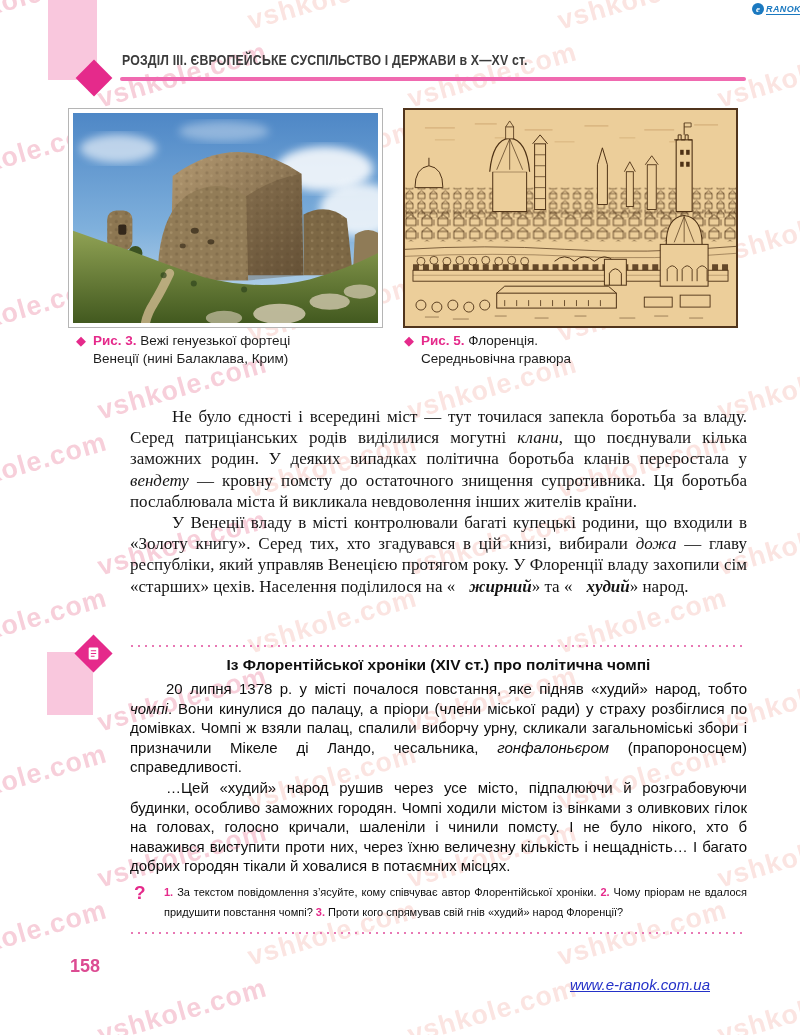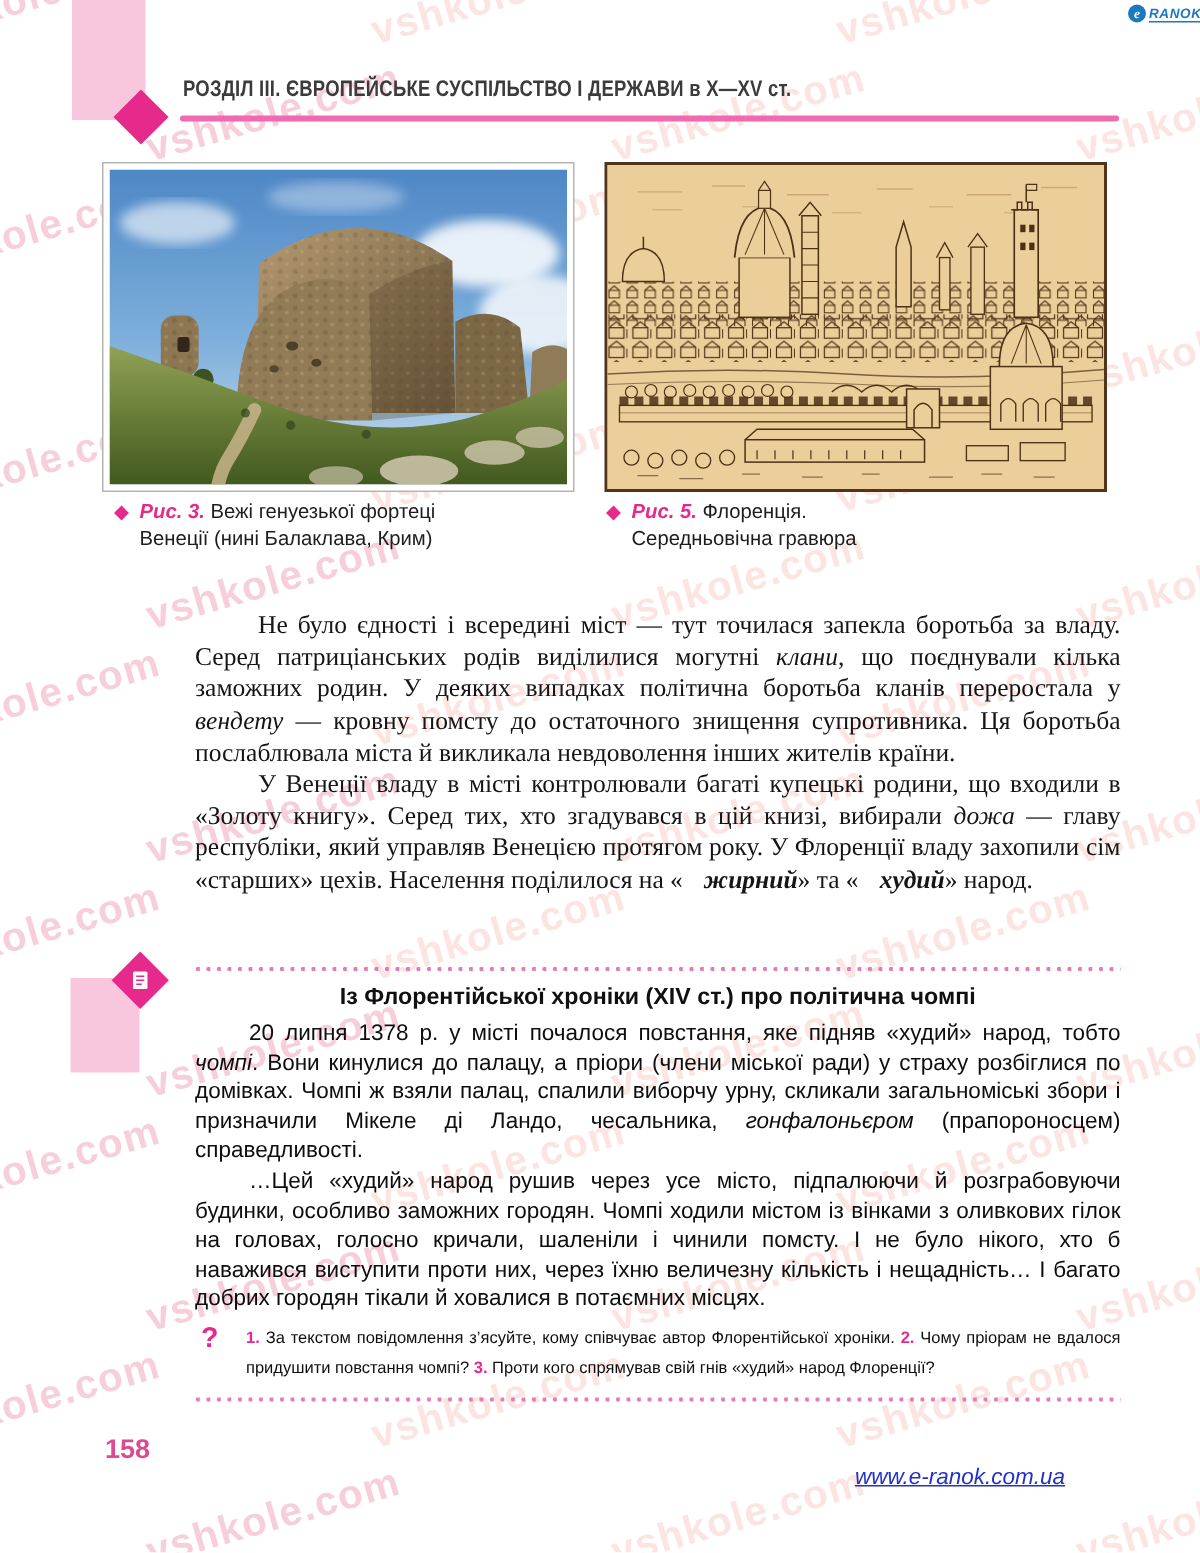--- a/index.html
+++ b/index.html
@@ -33,21 +33,21 @@
   
   .figure{box-sizing:border-box;background:#fff;}
   .figure.photo{left:68px;top:108px;width:315px;height:220px;border:1px solid #b5b5b5;padding:4px;}
   .figure.engraving{left:403px;top:108px;width:335px;height:220px;border:2px solid #50341c;}
   .figure svg{display:block;width:100%;height:100%;}
   
   .caption{display:flex;gap:7px;font-size:13.5px;line-height:18px;color:#1d1d1d;}
   .caption.c1{left:76px;top:332px;width:252px;}
   .caption.c2{left:404px;top:332px;width:220px;}
   .cap-diamond{color:var(--accent);font-size:13px;line-height:18px;}
-  .caption-label{color:var(--accent);font-weight:700;font-style:italic;}
+  .caption-label{color:var(--accent);font-weight:700;}
   
   .body-text{left:130px;top:406px;width:617px;}
   .body-text p{margin:0 0 0 0;text-indent:42px;text-align:justify;
       font-family:"Liberation Serif",serif;font-size:17px;line-height:21.2px;color:var(--ink);}
   
   .chron-rect{left:47px;top:652px;width:46px;height:63px;background:var(--pink-light);}
   .chron-diamond{left:80px;top:640px;width:27px;height:27px;background:var(--accent);
       transform:rotate(45deg);display:flex;align-items:center;justify-content:center;}
   .chron-diamond svg{transform:rotate(-45deg);}
   .chron-flow{left:130px;top:644px;width:617px;}

